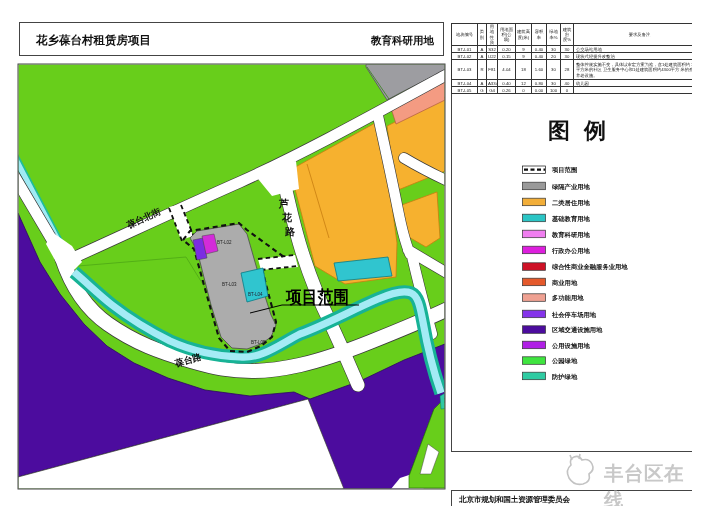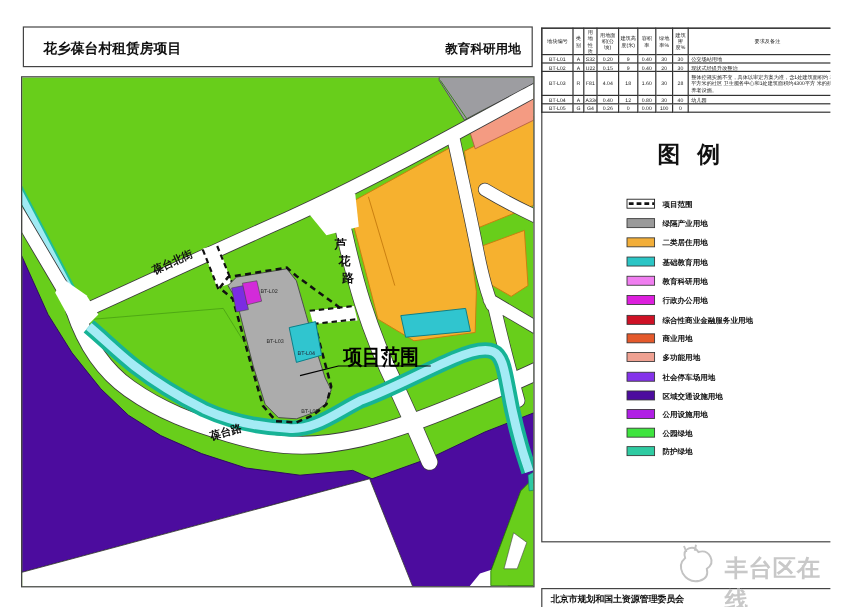--- a/index.html
+++ b/index.html
@@ -218,21 +218,21 @@
           <td class="tl"></td>
         </tr>
 </tbody>
     </table>
 <style>
   td{border:0.7px solid #333;padding:0 1px;overflow:hidden;}
   .tc{text-align:center;}
   .tl{text-align:left;padding-left:2px;}
 </style>
 
-<div class="abs" style="left:548px;top:116px;font-size:19px;font-weight:bold;color:#111;letter-spacing:14px;font-family:'Liberation Sans',sans-serif;">图例</div>
+<div class="abs" style="left:548px;top:116px;font-size:22px;font-weight:bold;color:#111;letter-spacing:14px;font-family:'Liberation Sans',sans-serif;">图例</div>
 
 <svg class="abs" style="left:451px;top:23px;" width="254" height="429" viewBox="451 23 254 429">
   <g font-family="Liberation Sans, sans-serif" font-size="6.3" font-weight="bold" fill="#111">
 
     <g>
       <rect x="522.5" y="166" width="23" height="7.5" fill="#fff" stroke="#111" stroke-width="0.7"></rect>
       <line x1="524" y1="169.7" x2="545" y2="169.7" stroke="#111" stroke-width="2.2" stroke-dasharray="4,2.5"></line>
       <text x="552" y="172.3">项目范围</text>
     </g>
 

